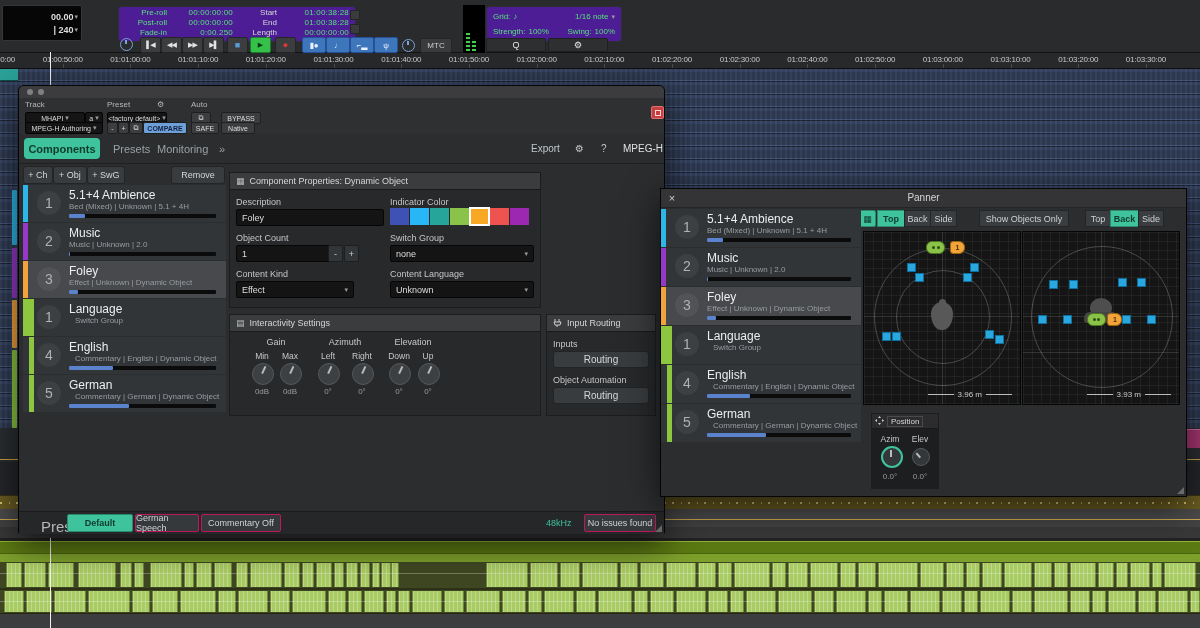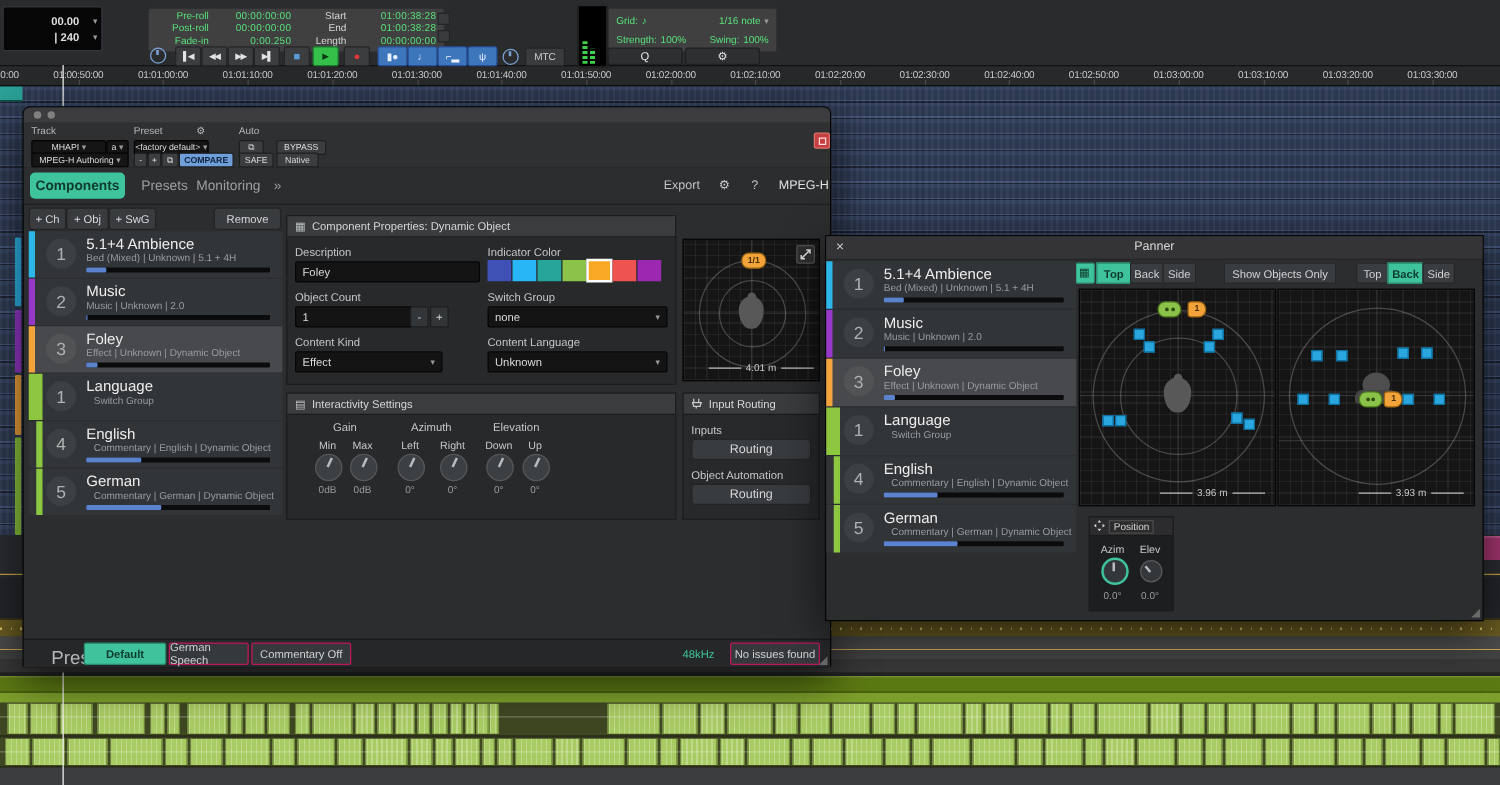--- a/index.html
+++ b/index.html
@@ -3,23 +3,23 @@
 <meta charset="utf-8">
 <style>
   html,body{margin:0;padding:0;background:#111;}
   .stage{position:relative;width:1200px;height:628px;overflow:hidden;background:#24262a;
          font-family:"Liberation Sans","DejaVu Sans",sans-serif;-webkit-font-smoothing:antialiased;}
   .abs{position:absolute;}
   
   .topbar{position:absolute;left:0;top:0;width:1200px;height:52px;background:#2a2b2d;border-bottom:1px solid #121212;z-index:4;}
   .counterbox{position:absolute;left:2px;top:5px;width:72px;height:34px;background:#060606;border:1px solid #35363a;border-radius:2px;
               color:#ddd;font-size:9px;display:flex;flex-direction:column;justify-content:center;gap:3px;padding:0 3px;}
-  .cb-row{display:flex;justify-content:flex-end;gap:11px;align-items:center;font-weight:bold;}
+  .cb-row{display:flex;justify-content:flex-end;gap:1px;align-items:center;font-weight:bold;}
   .chev{color:#9a9a9a;font-size:7px;}
-  .bpanel{position:absolute;background:#404040;border:1px solid #2e2f31;border-radius:3px;}
+  .bpanel{position:absolute;background:#4c1d95;border:1px solid #2e2f31;border-radius:3px;}
   .sess{left:118px;top:6px;width:228px;height:32px;display:grid;grid-template-columns:44px 62px 40px 68px;
         grid-auto-rows:9px;align-items:center;column-gap:4px;row-gap:1px;padding:1px 4px;font-size:8px;}
   .glab{color:var(--tgreen,#57e07c);text-align:right;}
   .wlab{color:#d8d8d8;text-align:right;}
   .gval{color:var(--tgreen,#57e07c);text-align:right;letter-spacing:.2px;}
   .sqbtn{position:absolute;width:8px;height:8px;background:#3a3b3d;border:1px solid #232425;border-radius:1px;}
   .tbtn{position:absolute;top:37px;height:14px;background:#3b3d3f;border:1px solid #242527;border-radius:2px;
         color:#e3e3e3;font-size:7px;display:flex;align-items:center;justify-content:center;letter-spacing:-1px;cursor:default;}
   .clockic{position:absolute;width:11px;height:11px;border:1.5px solid #7aa2d6;border-radius:50%;}
   .clockic::after{content:"";position:absolute;left:4px;top:1px;width:1.5px;height:4px;background:#7aa2d6;}
@@ -518,38 +518,20 @@
           <span>Effect</span>
           <span class="chev">▾</span>
         </div>
       <span class="flabel" style="left:160px;top:96px;">Content Language</span>
       <div class="fdrop" style="left:160px;top:108px;width:132px;">
           <span>Unknown</span>
           <span class="chev">▾</span>
         </div>
     </div>
 
-    <div class="radar" style="left:527px;top:105px;width:108px;height:112px;">
-      <div class="circ" style="left:12px;top:16px;width:84px;height:84px;"></div>
-      <div class="circ" style="left:28px;top:32px;width:52px;height:52px;"></div>
-      <div class="xline" style="left:54px;top:0;width:1px;height:112px;"></div>
-      <div class="xline" style="left:0;top:58px;width:108px;height:1px;"></div>
-      <div class="head-top" style="left:44px;top:45px;width:20px;height:26px;"></div>
-      <div class="badge11" style="left:46px;top:10px;">1/1</div>
-      <div class="expand" style="left:90px;top:4px;">
-        <svg width="13" height="13" viewBox="0 0 13 13">
-            <path d="M3 10 L10 3 M7 3 h3 v3 M6 10 h-3 v-3" stroke="#ddd" stroke-width="1.2" fill="none"></path>
-          </svg>
-      </div>
-      <div class="scale" style="right:4px;">
-          <i></i>
-          <span>4.01 m</span>
-          <i></i>
-        </div>
-    </div>
 
     <div class="panel" style="left:210px;top:228px;width:310px;height:100px;">
       <div class="panelhead">
           <span class="pico">▤</span>
           <span>Interactivity Settings</span>
         </div>
       <div id="knob-area">
           <div class="kgroup" style="left: 14px; top: 22px;">Gain</div>
           <div class="klab" style="left: 17px; top: 36px;">Min</div>
           <div class="knob" style="left: 22px; top: 48px;">

